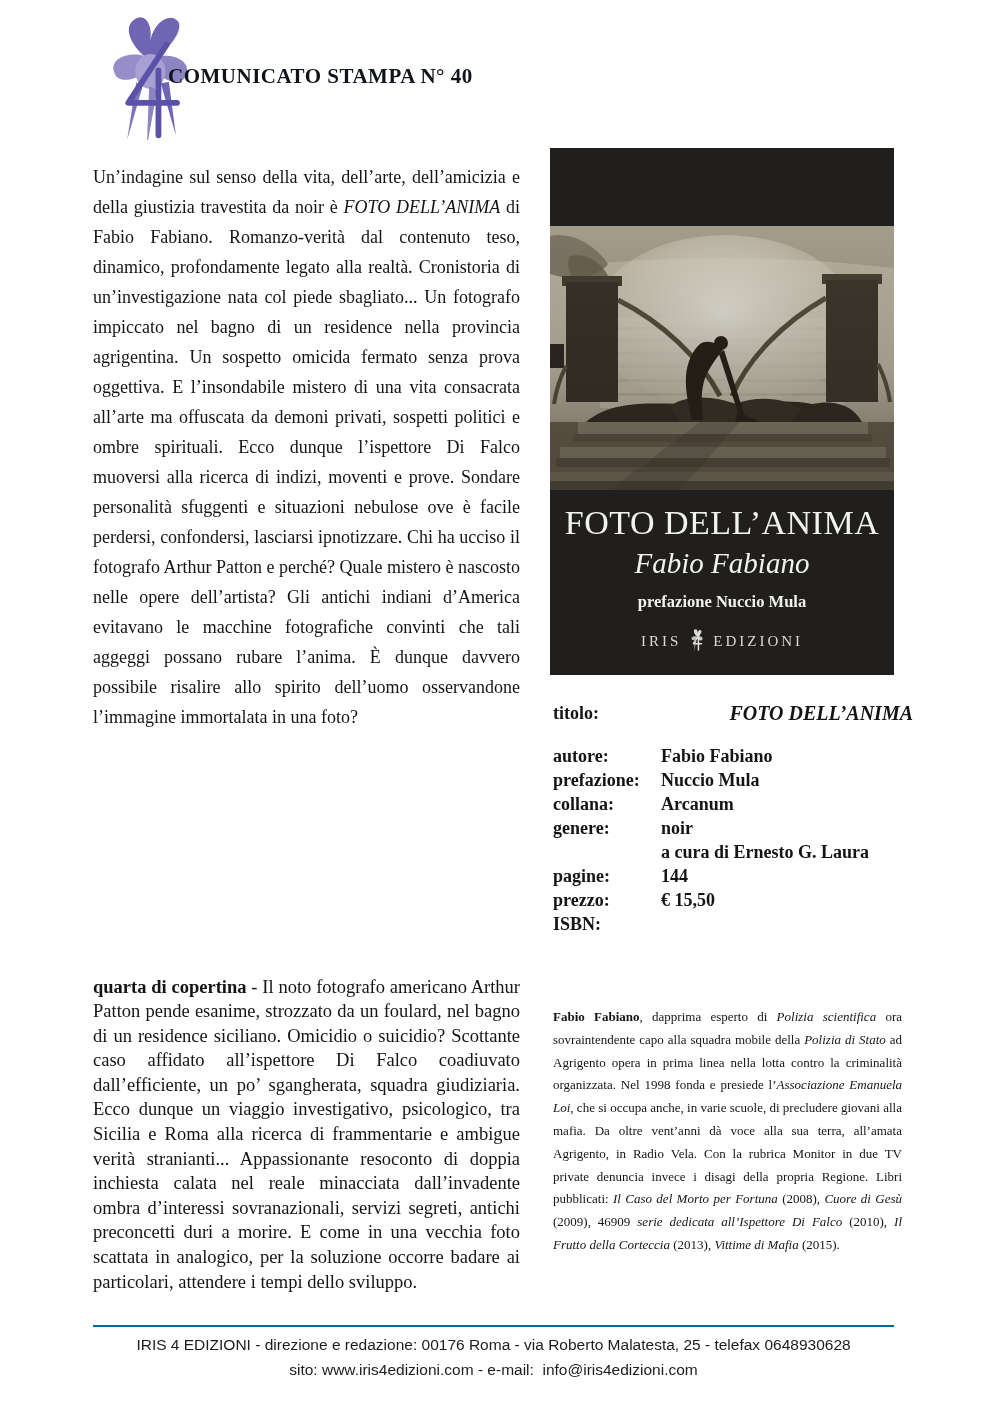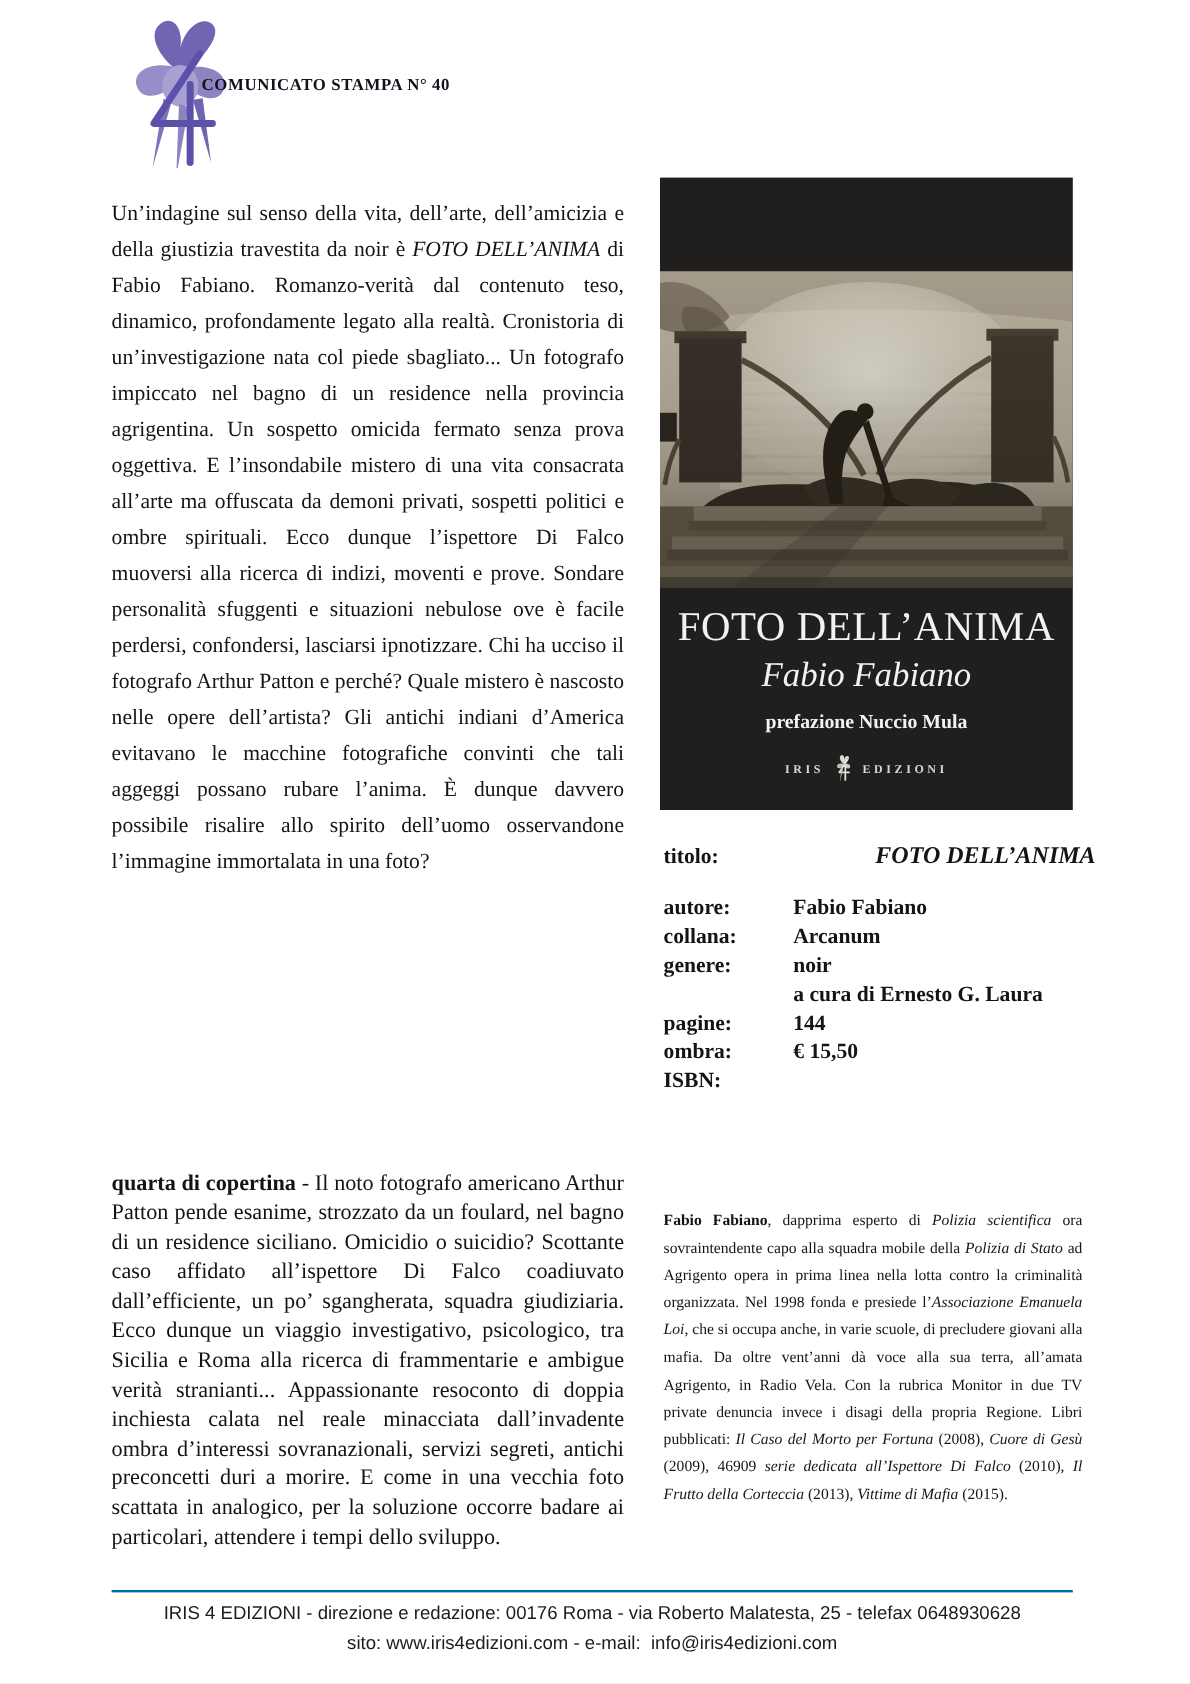--- a/index.html
+++ b/index.html
@@ -9,21 +9,21 @@
     margin:0 auto;
     background:#ffffff;
     font-family:"Liberation Serif", serif;
     color:#141414;
     overflow:hidden;
   }
   
   .logo{position:absolute;left:88px;top:10px;width:120px;height:130px;}
   .press-title{
     position:absolute;left:168px;top:64px;
-    font-size:14px;font-weight:bold;letter-spacing:.5px;
+    font-size:21px;font-weight:bold;letter-spacing:.5px;
     color:#10131c;
   }
   
   .intro{
     position:absolute;left:93px;top:144px;width:427px;
     font-size:18px;line-height:30px;text-align:justify;
   }
   .quarta{
     position:absolute;left:93px;top:956px;width:427px;
     font-size:18.5px;line-height:24.6px;text-align:justify;
@@ -34,21 +34,21 @@
   .cover{
     position:absolute;left:550px;top:148px;width:344px;height:527px;
     background:#211f1e;
   }
   .cover-photo{position:absolute;left:0;top:78px;width:344px;height:264px;display:block;}
   .cover-text{position:absolute;left:0;top:342px;width:344px;text-align:center;color:#f2f2f0;}
   .cover-title{margin-top:14px;font-size:34px;letter-spacing:.5px;white-space:nowrap;}
   .cover-author{margin-top:5px;font-size:29px;font-style:italic;}
   .cover-preface{margin-top:12px;font-size:16.5px;font-weight:bold;}
   .cover-pub{margin-top:16px;display:flex;align-items:center;justify-content:center;gap:7px;color:#d8d8d4;}
-  .cover-pub .pub-word{font-size:10px;letter-spacing:3px;font-weight:bold;}
+  .cover-pub .pub-word{font-size:15px;letter-spacing:3px;font-weight:normal;}
   .mini-iris{width:18px;height:26px;}
   
   .details{position:absolute;left:553px;top:701px;width:360px;font-size:18px;}
   .detail-row{display:flex;line-height:24px;}
   .detail-row.gap-after{margin-bottom:19px;justify-content:space-between;}
   .detail-label{width:108px;font-weight:bold;flex:none;}
   .detail-value{font-weight:bold;}
   .detail-value.bi{font-style:italic;font-size:20px;}
   
   .bio{
@@ -165,37 +165,41 @@
   <div class="details">
     <div class="detail-row gap-after">
       <span class="detail-label">titolo:</span>
       <span class="detail-value bi">FOTO DELL’ANIMA</span>
     </div>
     <div class="detail-row">
       <span class="detail-label">autore:</span>
       <span class="detail-value">Fabio Fabiano</span>
     </div>
     <div class="detail-row">
+      <span class="detail-label">prefazione:</span>
+      <span class="detail-value">Nuccio Mula</span>
+    </div>
+    <div class="detail-row">
       <span class="detail-label">collana:</span>
       <span class="detail-value">Arcanum</span>
     </div>
     <div class="detail-row">
       <span class="detail-label">genere:</span>
       <span class="detail-value">noir</span>
     </div>
     <div class="detail-row">
       <span class="detail-label"></span>
       <span class="detail-value">a cura di Ernesto G. Laura</span>
     </div>
     <div class="detail-row">
       <span class="detail-label">pagine:</span>
       <span class="detail-value">144</span>
     </div>
     <div class="detail-row">
-      <span class="detail-label">ombra:</span>
+      <span class="detail-label">prezzo:</span>
       <span class="detail-value">€ 15,50</span>
     </div>
     <div class="detail-row">
       <span class="detail-label">ISBN:</span>
       <span class="detail-value"></span>
     </div>
   </div>
 
   <p class="bio"><span class="seg-b">Fabio Fabiano</span><span>, dapprima esperto di </span><span class="seg-i">Polizia scientifica</span><span> ora sovraintendente capo alla squadra mobile della </span><span class="seg-i">Polizia di Stato</span><span> ad Agrigento opera in prima linea nella lotta contro la criminalità organizzata. Nel 1998 fonda e presiede l’</span><span class="seg-i">Associazione Emanuela Loi</span><span>, che si occupa anche, in varie scuole, di precludere giovani alla mafia. Da oltre vent’anni dà voce alla sua terra, all’amata Agrigento, in Radio Vela. Con la rubrica Monitor in due TV private denuncia invece i disagi della propria Regione. Libri pubblicati: </span><span class="seg-i">Il Caso del Morto per Fortuna</span><span> (2008), </span><span class="seg-i">Cuore di Gesù</span><span> (2009), 46909 </span><span class="seg-i">serie dedicata all’Ispettore Di Falco</span><span> (2010), </span><span class="seg-i">Il Frutto della Corteccia</span><span> (2013), </span><span class="seg-i">Vittime di Mafia</span><span> (2015).</span></p>
 

